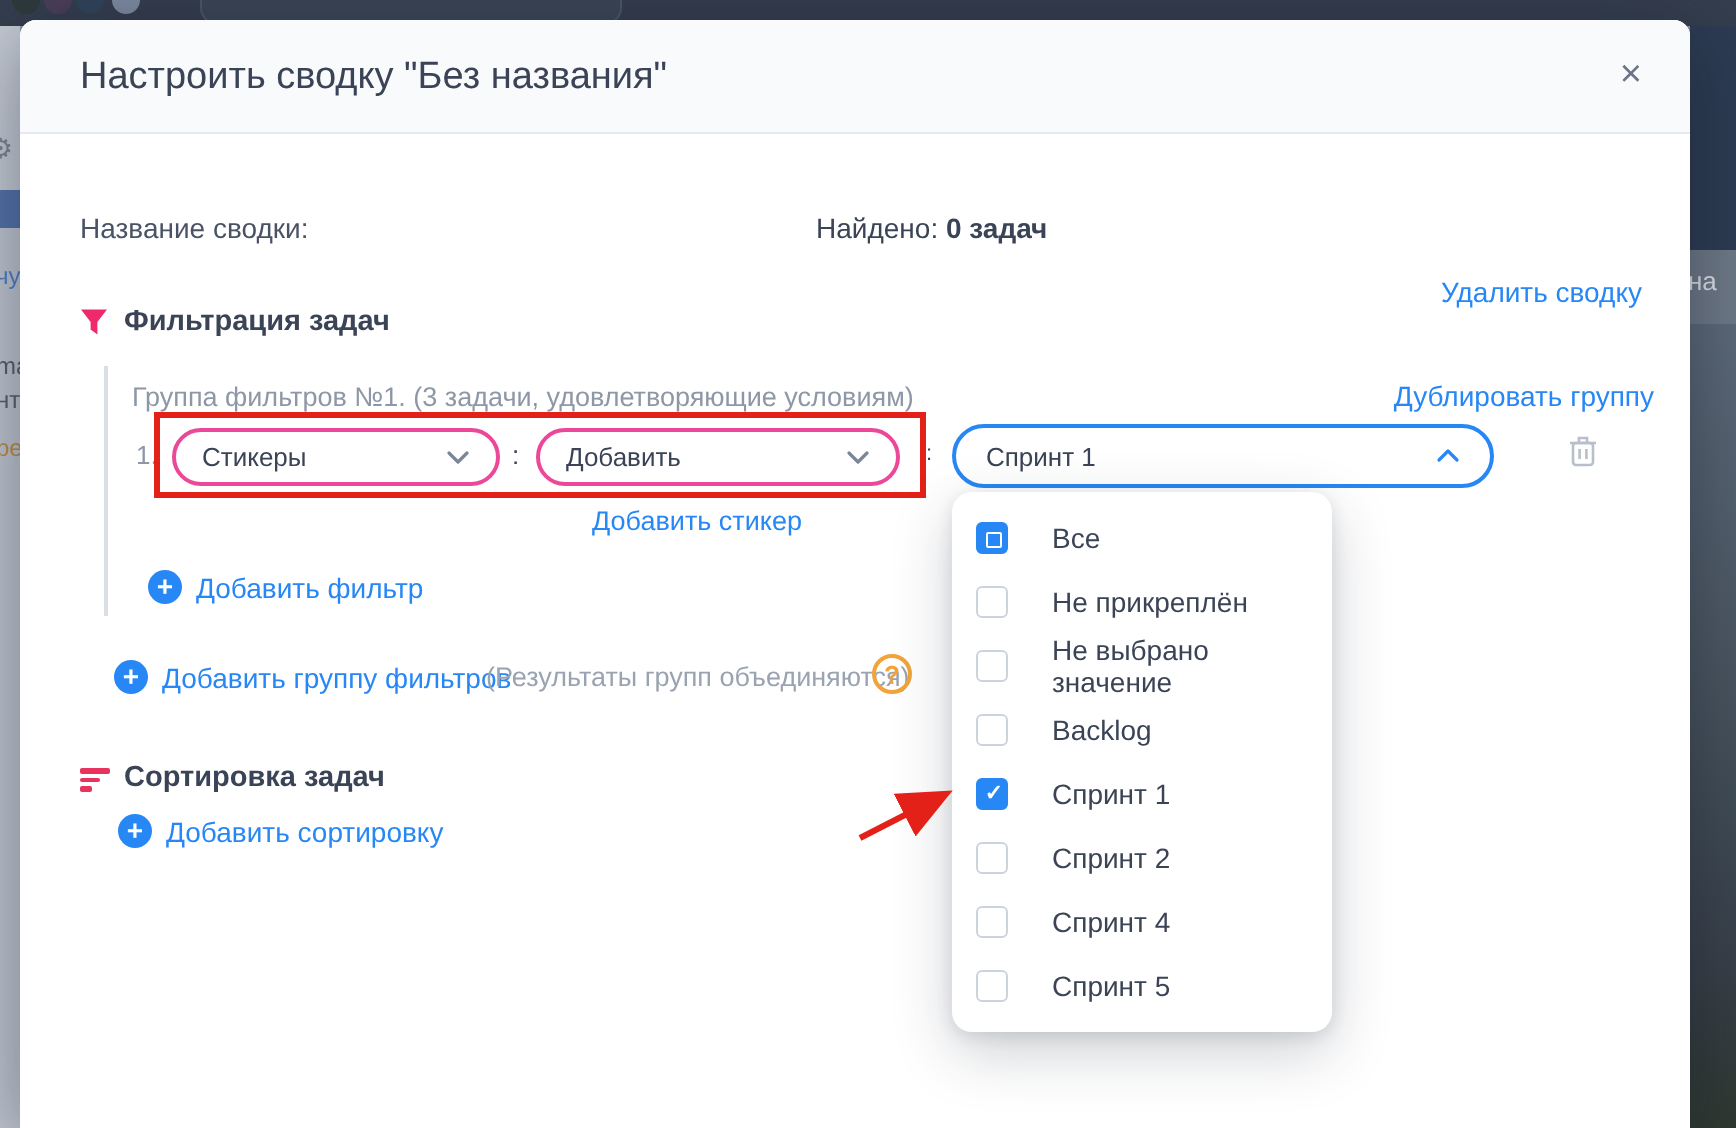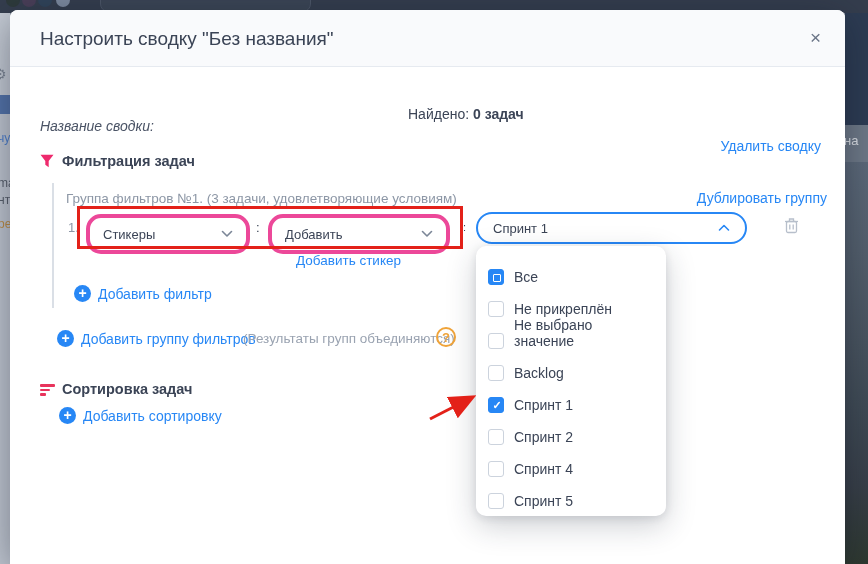--- a/index.html
+++ b/index.html
@@ -41,39 +41,39 @@
 
   .section-title { position:absolute; font-size:14.5px; font-weight:bold; color:#3b4456; }
   .funnel-icon { position:absolute; left:30px; top:144px; width:14px; height:14px; }
   .sort-icon { position:absolute; left:30px; top:374px; width:15px; height:12px; }
   .sort-icon i { position:absolute; left:0; height:2.5px; background:#e8345c; border-radius:1px; display:block; }
 
   .group-line { position:absolute; left:42px; top:173px; width:2px; height:125px; background:#dadfe6; }
   .group-label { position:absolute; left:56px; top:181px; font-size:13.5px; color:#8d97a6; }
 
   .row-num { position:absolute; left:58px; top:210px; font-size:13px; color:#8d97a6; }
-  .dd { position:absolute; height:40px; border:4px solid #ec4899; border-radius:15px; background:#fff;
+  .dd { position:absolute; height:29px; border:2px solid #ec4899; border-radius:15px; background:#fff;
       display:flex; align-items:center; justify-content:space-between; padding:0 13px; font-size:13px; color:#3b4456; cursor:pointer; }
   .dd.active { height:32px; border:2px solid #2787f5; border-radius:16px; padding:0 15px; }
   .sep { position:absolute; font-size:13px; color:#3b4456; }
   .red-rect { position:absolute; left:67px; top:196px; width:386px; height:43px; border:3px solid #e32119; z-index:5; pointer-events:none; }
 
   .plus-circle { position:absolute; width:17px; height:17px; border-radius:50%; background:#2787f5; }
   .plus-circle::before { content:"+"; position:absolute; left:0; top:0; width:17px; line-height:16px; text-align:center;
       color:#fff; font-size:14px; font-weight:bold; }
   .help-circle { position:absolute; left:426px; top:317px; width:20px; height:20px; border:2px solid #f0a43a; border-radius:50%;
       color:#f0a43a; font-size:13px; font-weight:bold; text-align:center; line-height:17px; cursor:pointer; }
   .note { position:absolute; left:233px; top:321px; font-size:13.5px; color:#9aa3b1; }
 
   .trash { position:absolute; left:774px; top:207px; cursor:pointer; }
 
   
   .menu { position:absolute; left:466px; top:236px; width:190px; background:#fff; border-radius:10px;
       box-shadow:0 2px 8px rgba(30,40,60,.12), 0 10px 30px rgba(30,40,60,.22); padding:7px 0; z-index:10; }
-  .menu-item { display:flex; align-items:flex-end; height:32px; padding:0 12px; gap:10px; font-size:14px; color:#3b4456; cursor:pointer; }
+  .menu-item { display:flex; align-items:center; height:32px; padding:0 12px; gap:22px; font-size:14px; color:#3b4456; cursor:pointer; }
   .cb { width:16px; height:16px; border-radius:3px; border:1.5px solid #ccd3dd; background:#fff; position:relative; flex:0 0 auto; }
   .cb[data-state="checked"], .cb[data-state="partial"] { background:#2787f5; border-color:#2787f5; }
   .cb[data-state="checked"]::after { content:"✓"; position:absolute; left:0; top:0; width:16px; line-height:15px;
       text-align:center; color:#fff; font-size:11px; font-weight:bold; }
   .cb[data-state="partial"]::after { content:""; position:absolute; left:3.5px; top:3.5px; width:6px; height:6px;
       border:1.5px solid #fff; border-radius:1px; }
 
   .arrow-svg { position:absolute; left:408px; top:375px; z-index:20; pointer-events:none; }
 </style>
 </head>
@@ -107,21 +107,21 @@
       </div>
     <div class="b4"></div>
   </div>
 
   <div class="modal">
     <div class="modal-header">
       <div class="modal-title">Настроить сводку "Без названия"</div>
       <div class="modal-close">×</div>
     </div>
 
-    <div class="lbl" style="left:30px; top:108px;font-style:italic;">Название сводки:</div>
+    <div class="lbl" style="left:30px; top:96px;">Название сводки:</div>
     <div class="found">
       <span>Найдено:</span>
       <b>0 задач</b>
     </div>
     <div class="link" style="right:24px; top:96px;margin-top:32px;">Удалить сводку</div>
 
     <svg class="funnel-icon" viewBox="0 0 14 14">
       <path d="M0.5 0.8 h13 l-4.8 6.2 v6.2 l-3.4 -2.4 v-3.8 z" fill="#ee2a6d"></path>
     </svg>
     <div class="section-title" style="left:52px; top:143px;">Фильтрация задач</div>

